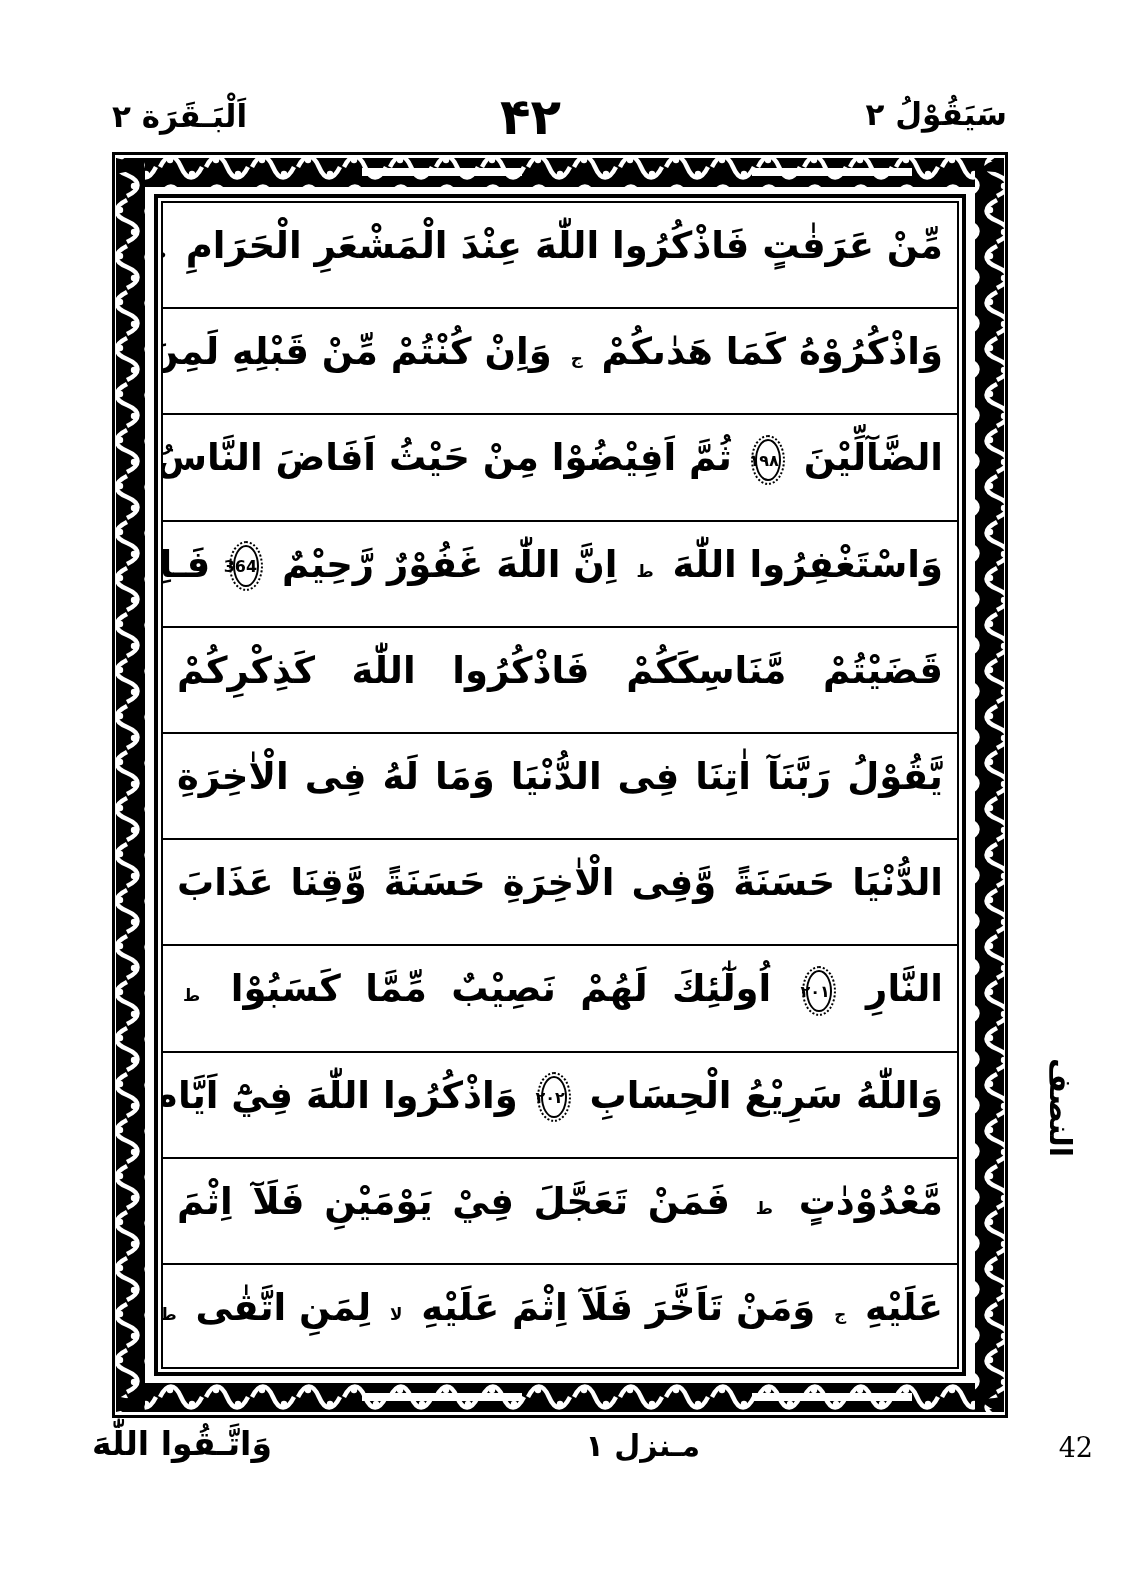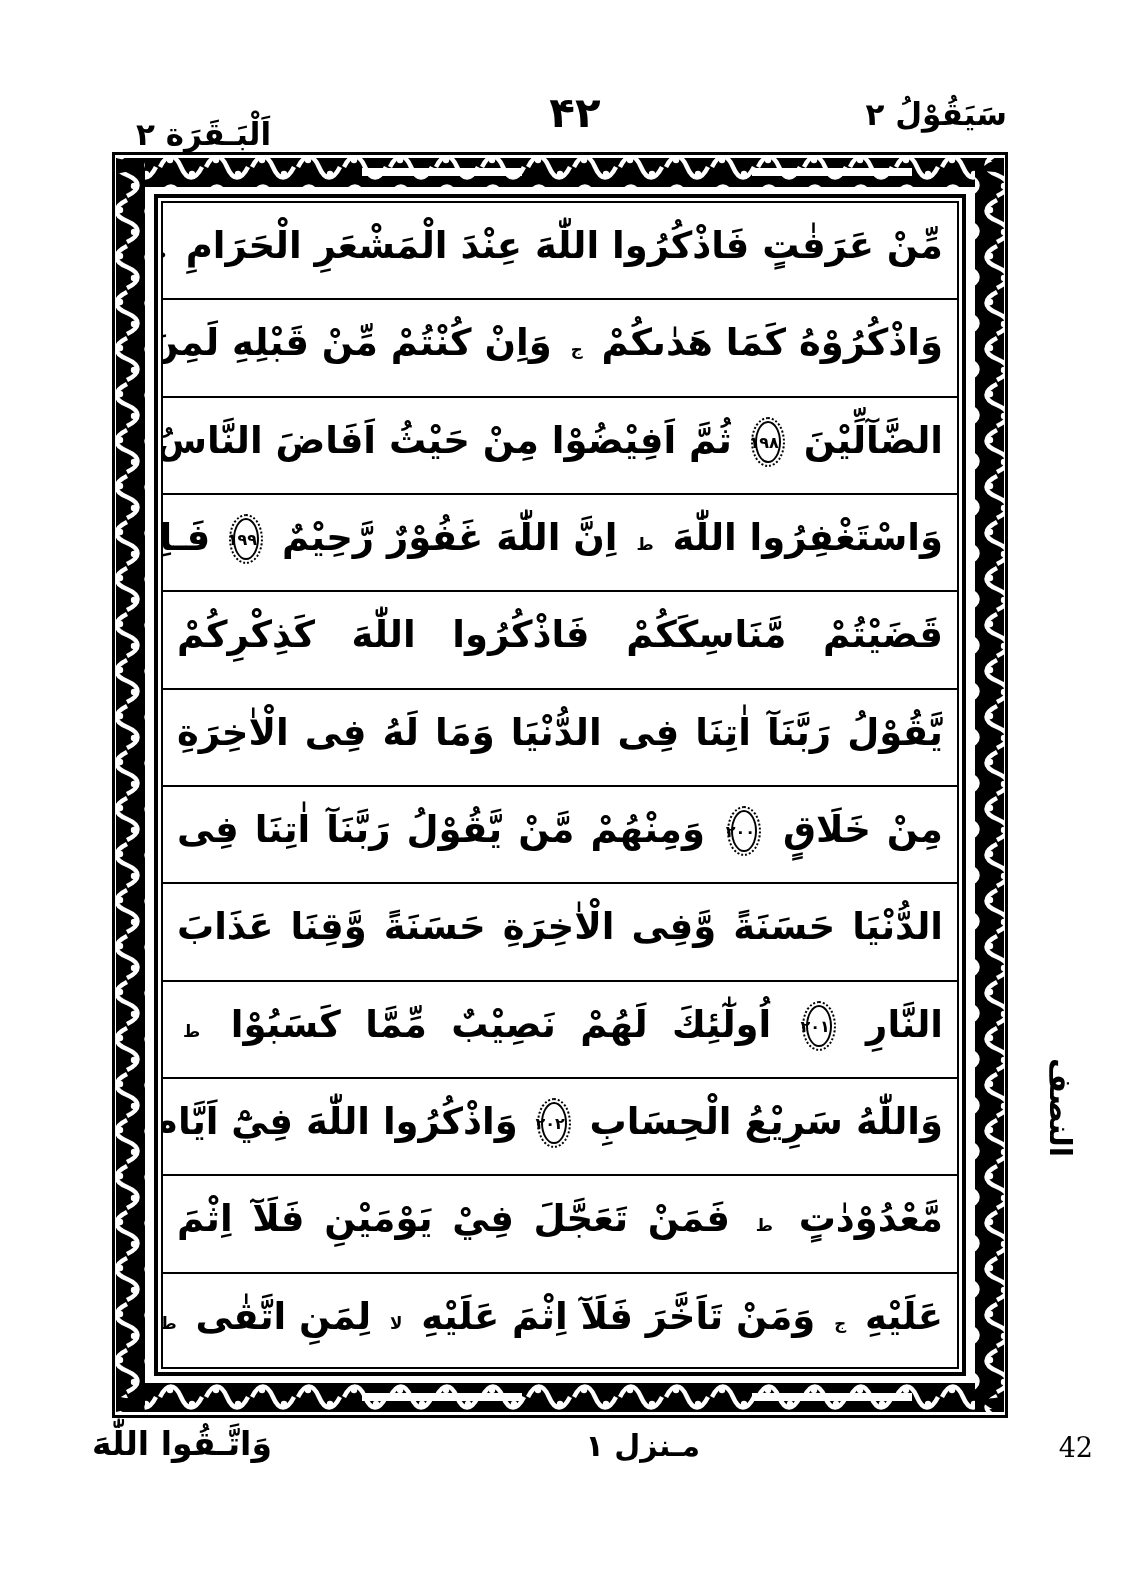--- a/index.html
+++ b/index.html
@@ -8,22 +8,22 @@
     background:#ffffff;
     font-family:"DejaVu Sans",sans-serif;
     color:#000;
     position:relative;
     overflow:hidden;
   }
   .page{position:absolute;inset:0;}
 
   
   .hdr-item{position:absolute;font-weight:bold;white-space:nowrap;}
-  .surah-title{left:136px;top:98px;font-size:31px;margin-top:18px;}
-  .center-page-no{left:500px;top:88px;width:150px;text-align:center;font-size:42px;letter-spacing:2px;}
+  .surah-title{left:112px;top:98px;font-size:31px;}
+  .center-page-no{left:500px;top:88px;width:150px;text-align:left;font-size:50px;letter-spacing:2px;}
   .juz-title{right:118px;top:96px;font-size:31px;}
 
   
   .frame{position:absolute;left:112px;top:152px;width:896px;height:1266px;}
   .frame svg.border-art{position:absolute;inset:0;display:block;}
 
   
   .text-area{
     position:absolute;left:42px;top:42px;right:42px;bottom:42px;
     background:#fff;
@@ -128,24 +128,23 @@
       <path d="M4,6 q16,2 26,14 q-12,-2 -26,2 Z" fill="#000"></path>
       <path d="M892,6 q-16,2 -26,14 q12,-2 26,2 Z" fill="#000"></path>
       <path d="M4,1260 q16,-2 26,-14 q-12,2 -26,-2 Z" fill="#000"></path>
       <path d="M892,1260 q-16,-2 -26,-14 q12,2 26,-2 Z" fill="#000"></path>
     </svg>
 
     <div class="text-area">
         <div class="quran-line" dir="rtl"><span>مِّنْ عَرَفٰتٍ فَاذْكُرُوا اللّٰهَ عِنْدَ الْمَشْعَرِ الْحَرَامِ</span> <span class="waqf-mark">ص</span> </div>
         <div class="quran-line" dir="rtl"><span>وَاذْكُرُوْهُ كَمَا هَدٰىكُمْ</span> <span class="waqf-mark">ج</span> <span>وَاِنْ كُنْتُمْ مِّنْ قَبْلِهِ لَمِنَ</span> </div>
         <div class="quran-line" dir="rtl"><span>الضَّآلِّيْنَ</span> <span class="ayah-marker">١٩٨</span> <span>ثُمَّ اَفِيْضُوْا مِنْ حَيْثُ اَفَاضَ النَّاسُ</span> </div>
-        <div class="quran-line" dir="rtl"><span>وَاسْتَغْفِرُوا اللّٰهَ</span> <span class="waqf-mark">ط</span> <span>اِنَّ اللّٰهَ غَفُوْرٌ رَّحِيْمٌ</span> <span class="ayah-marker">١٩٩</span> <span>فَـاِذَا</span> </div>
+        <div class="quran-line" dir="rtl"><span>وَاسْتَغْفِرُوا اللّٰهَ</span> <span class="waqf-mark">ط</span> <span>اِنَّ اللّٰهَ غَفُوْرٌ رَّحِيْمٌ</span> <span class="ayah-marker">364</span> <span>فَـاِذَا</span> </div>
         <div class="quran-line" dir="rtl"><span>قَضَيْتُمْ مَّنَاسِكَكُمْ فَاذْكُرُوا اللّٰهَ كَذِكْرِكُمْ</span> </div>
         <div class="quran-line" dir="rtl"><span>يَّقُوْلُ رَبَّنَآ اٰتِنَا فِى الدُّنْيَا وَمَا لَهُ فِى الْاٰخِرَةِ</span> </div>
-        <div class="quran-line" dir="rtl"><span>مِنْ خَلَاقٍ</span> <span class="ayah-marker">٢٠٠</span> <span>وَمِنْهُمْ مَّنْ يَّقُوْلُ رَبَّنَآ اٰتِنَا فِى</span> </div>
         <div class="quran-line" dir="rtl"><span>الدُّنْيَا حَسَنَةً وَّفِى الْاٰخِرَةِ حَسَنَةً وَّقِنَا عَذَابَ</span> </div>
         <div class="quran-line" dir="rtl"><span>النَّارِ</span> <span class="ayah-marker">٢٠١</span> <span>اُولٰٓئِكَ لَهُمْ نَصِيْبٌ مِّمَّا كَسَبُوْا</span> <span class="waqf-mark">ط</span> </div>
         <div class="quran-line" dir="rtl"><span>وَاللّٰهُ سَرِيْعُ الْحِسَابِ</span> <span class="ayah-marker">٢٠٢</span> <span>وَاذْكُرُوا اللّٰهَ فِيْٓ اَيَّامٍ</span> </div>
         <div class="quran-line" dir="rtl"><span>مَّعْدُوْدٰتٍ</span> <span class="waqf-mark">ط</span> <span>فَمَنْ تَعَجَّلَ فِيْ يَوْمَيْنِ فَلَآ اِثْمَ</span> </div>
         <div class="quran-line" dir="rtl"><span>عَلَيْهِ</span> <span class="waqf-mark">ج</span> <span>وَمَنْ تَاَخَّرَ فَلَآ اِثْمَ عَلَيْهِ</span> <span class="waqf-mark">لا</span> <span>لِمَنِ اتَّقٰى</span> <span class="waqf-mark">ط</span> </div>
       </div>
   </div>
 
   <div class="margin-note">
     <span dir="rtl">النصف</span>

